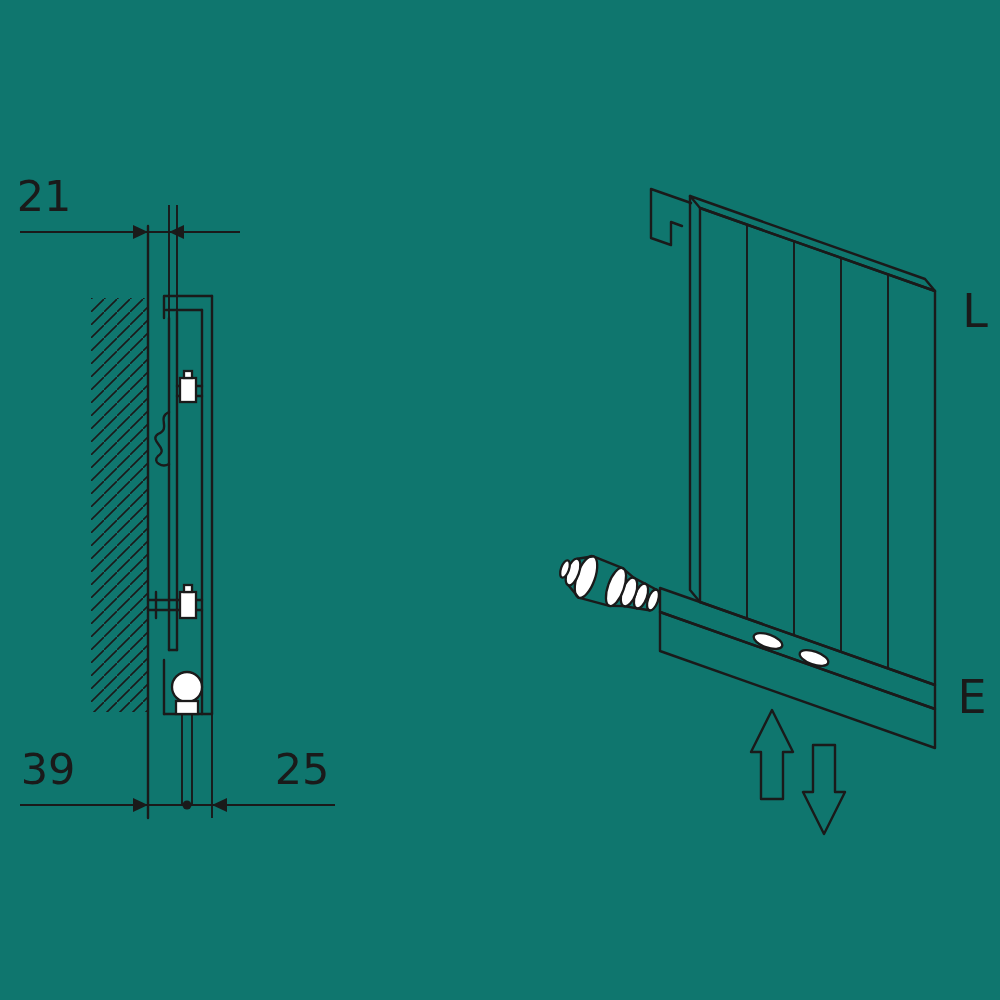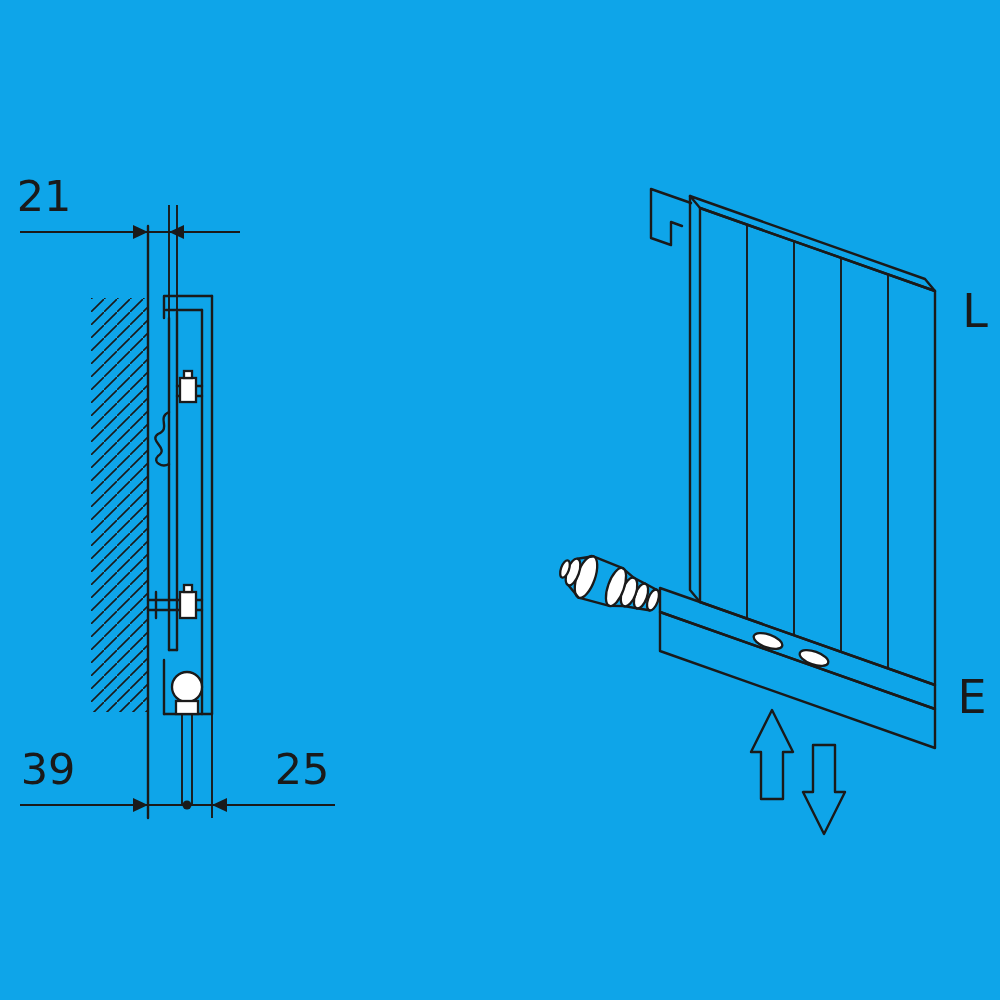--- a/index.html
+++ b/index.html
@@ -1,16 +1,16 @@
 <!DOCTYPE html>
 <html><head>
 <meta charset="utf-8">
 <style>
   html,body{margin:0;padding:0;background:#ffffff;}
-  .stage{width:1000px;height:1000px;background:#0ea5e9;position:relative;overflow:hidden;}
+  .stage{width:1000px;height:1000px;background:#0f766e;position:relative;overflow:hidden;}
   svg{display:block;}
   .obj{fill:none;stroke:#1a1a1a;stroke-width:2.4;stroke-linecap:round;stroke-linejoin:round;}
   .thin{fill:none;stroke:#1a1a1a;stroke-width:1.9;}
   .dim{fill:none;stroke:#1a1a1a;stroke-width:1.9;}
   .solid{fill:#1a1a1a;stroke:none;}
   .whitefill{fill:#ffffff;stroke:#1a1a1a;stroke-width:2.3;}
   .dim-text{font-family:"DejaVu Sans","Liberation Sans",sans-serif;font-size:43px;fill:#1a1a1a;}
   .big-label{font-family:"DejaVu Sans","Liberation Sans",sans-serif;font-size:46px;fill:#1a1a1a;}
 </style>
 </head>

